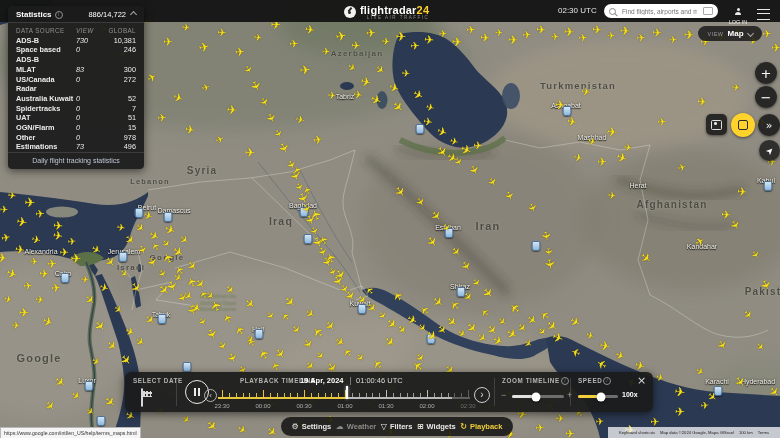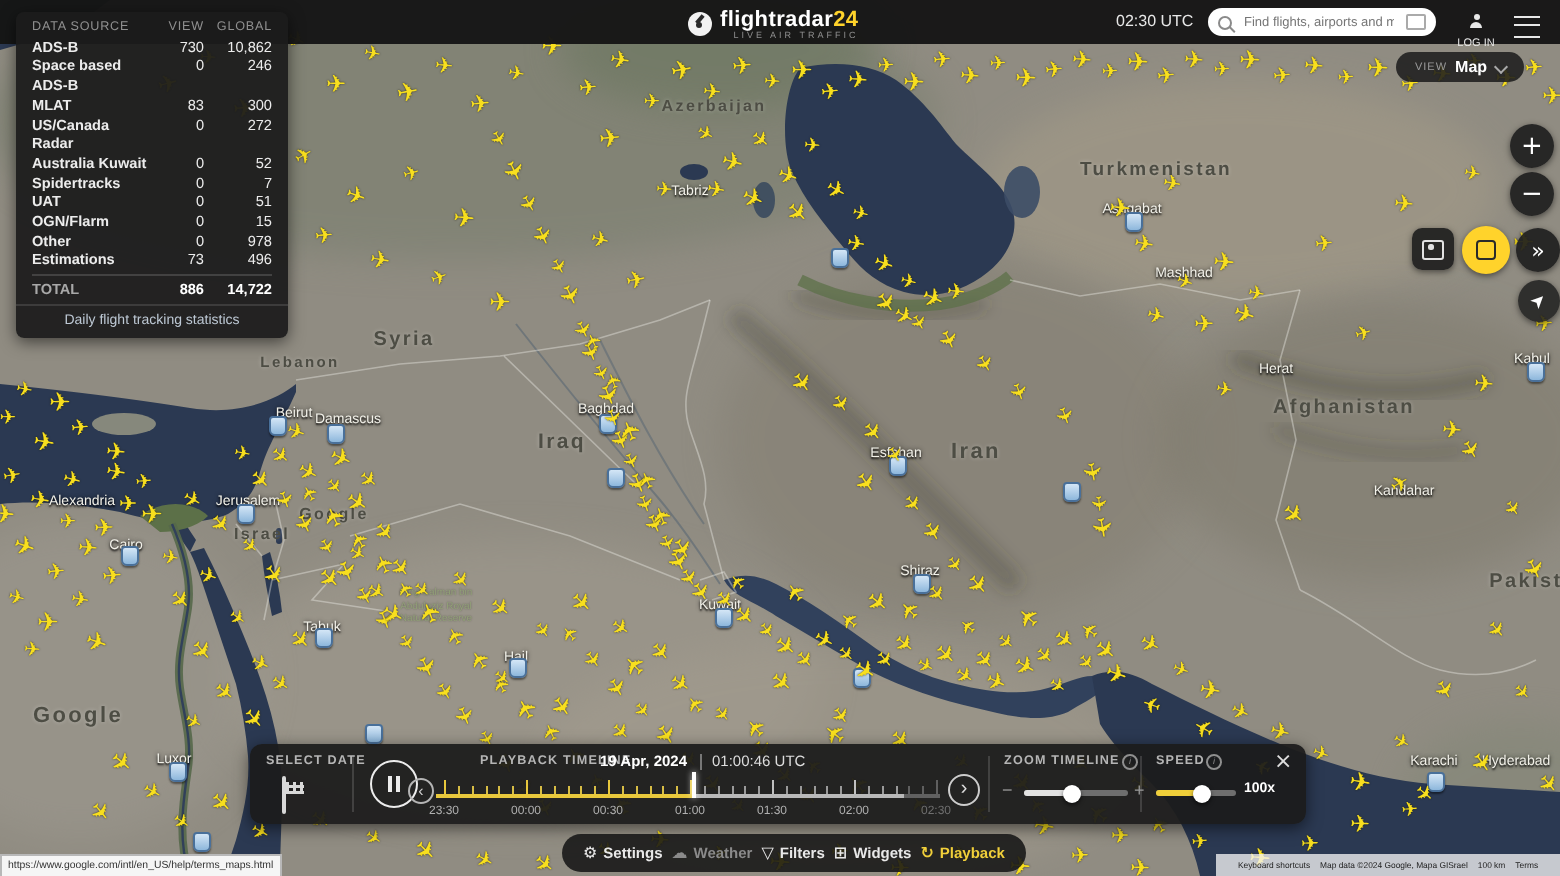--- a/index.html
+++ b/index.html
@@ -30,21 +30,21 @@
   .tick{position:absolute;width:1px;}
   .ticklbl{position:absolute;font-size:6px;color:#b0b0b0;transform:translateX(-50%);white-space:nowrap;}
   .chev{display:inline-block;width:4px;height:4px;border-right:1.3px solid #aaa;border-bottom:1.3px solid #aaa;}
   .chev.down{transform:rotate(45deg);}
   .chev.up{transform:rotate(-135deg);}
   .info-i{display:inline-block;width:6px;height:6px;border:1px solid #8f8f8f;border-radius:50%;
           font-size:4.5px;line-height:6px;text-align:center;color:#8f8f8f;font-style:italic;}
   
   .srow{display:flex;font-size:7.3px;line-height:9.7px;color:#ececec;}
   .srow .c0{flex:1;font-weight:bold;}
-  .srow .c1{width:26px;text-align:right;}
+  .srow .c1{width:26px;font-style:italic;}
   .srow .c2{width:34px;text-align:right;}
   
   .tbitem{display:flex;align-items:center;gap:3px;font-size:7.5px;font-weight:bold;cursor:pointer;white-space:nowrap;}
   .tbicon{font-family:"DejaVu Sans",sans-serif;font-size:8px;line-height:1;}
   
   .mag{position:relative;width:5px;height:5px;border:1.2px solid #8a8a8a;border-radius:50%;display:inline-block;}
   .mag::after{content:"";position:absolute;width:3.5px;height:1.2px;background:#8a8a8a;
               left:4px;top:5px;transform:rotate(45deg);}
   .kbd{display:inline-block;width:8px;height:6px;border:1px solid #aaa;border-radius:1px;}
   .person{position:relative;width:8px;height:8px;display:inline-block;}
@@ -556,31 +556,38 @@
     <div class="abs" style="left:724px;top:2px;width:28px;text-align:center;cursor:pointer;">
       <span class="person"></span>
       <div style="font-size:5.5px;color:#e8e8e8;margin-top:-1px;">LOG IN</div>
     </div>
     <div class="abs" style="left:757px;top:6px;cursor:pointer;">
       <span class="bars"></span>
     </div>
   </div>
 
   <div class="abs panel" style="left:8px;top:6px;width:136px;z-index:11;padding-bottom:0;">
+    <div style="display:flex;align-items:center;padding:4px 8px 3px;border-bottom:1px solid rgba(255,255,255,.12);gap:3px;">
+      <span style="font-size:8px;font-weight:bold;color:#fff;">Statistics</span>
+      <span class="info-i">i</span>
+      <span style="flex:1"></span>
+      <span style="font-size:7.5px;color:#fff;">886/14,722</span>
+      <span class="chev up" style="margin-left:2px;"></span>
+    </div>
     <div style="padding:3px 8px 0;">
       <div class="srow" style="color:#909090;font-size:6.3px;font-weight:normal;letter-spacing:.4px;">
         <span class="c0" style="font-weight:normal;">DATA SOURCE</span>
         <span class="c1">VIEW</span>
         <span class="c2">GLOBAL</span>
       </div>
       <div id="stats-rows">
           <div class="srow">
             <span class="c0">ADS-B</span>
             <span class="c1">730</span>
-            <span class="c2">10,862</span>
+            <span class="c2">10,381</span>
           </div>
           <div class="srow">
             <span class="c0">Space based ADS-B</span>
             <span class="c1">0</span>
             <span class="c2">246</span>
           </div>
           <div class="srow">
             <span class="c0">MLAT</span>
             <span class="c1">83</span>
             <span class="c2">300</span>
@@ -614,25 +621,20 @@
             <span class="c0">Other</span>
             <span class="c1">0</span>
             <span class="c2">978</span>
           </div>
           <div class="srow">
             <span class="c0">Estimations</span>
             <span class="c1">73</span>
             <span class="c2">496</span>
           </div>
         </div>
-      <div class="srow" style="border-top:1px solid rgba(255,255,255,.15);margin-top:2px;padding:2px 0;">
-        <span class="c0" style="color:#a8a8a8;">TOTAL</span>
-        <span class="c1" style="font-weight:bold;color:#fff;">886</span>
-        <span class="c2" style="font-weight:bold;color:#fff;">14,722</span>
-      </div>
     </div>
     <div style="border-top:1px solid rgba(255,255,255,.12);text-align:center;padding:4px 0 5px;font-size:7px;color:#bdc8d4;cursor:pointer;">Daily flight tracking statistics</div>
   </div>
 
   <div class="abs" style="left:698px;top:26px;width:64px;height:15px;background:rgba(30,30,30,.88);border-radius:8px;z-index:11;display:flex;align-items:center;justify-content:center;gap:4px;cursor:pointer;">
     <span style="font-size:5.5px;color:#9a9a9a;letter-spacing:.5px;">VIEW</span>
     <span style="font-size:8px;font-weight:bold;color:#fff;">Map</span>
     <span class="chev down"></span>
   </div>
   <div class="circlebtn" style="left:755px;top:62px;width:22px;height:22px;z-index:11;font-size:13px;">+</div>

